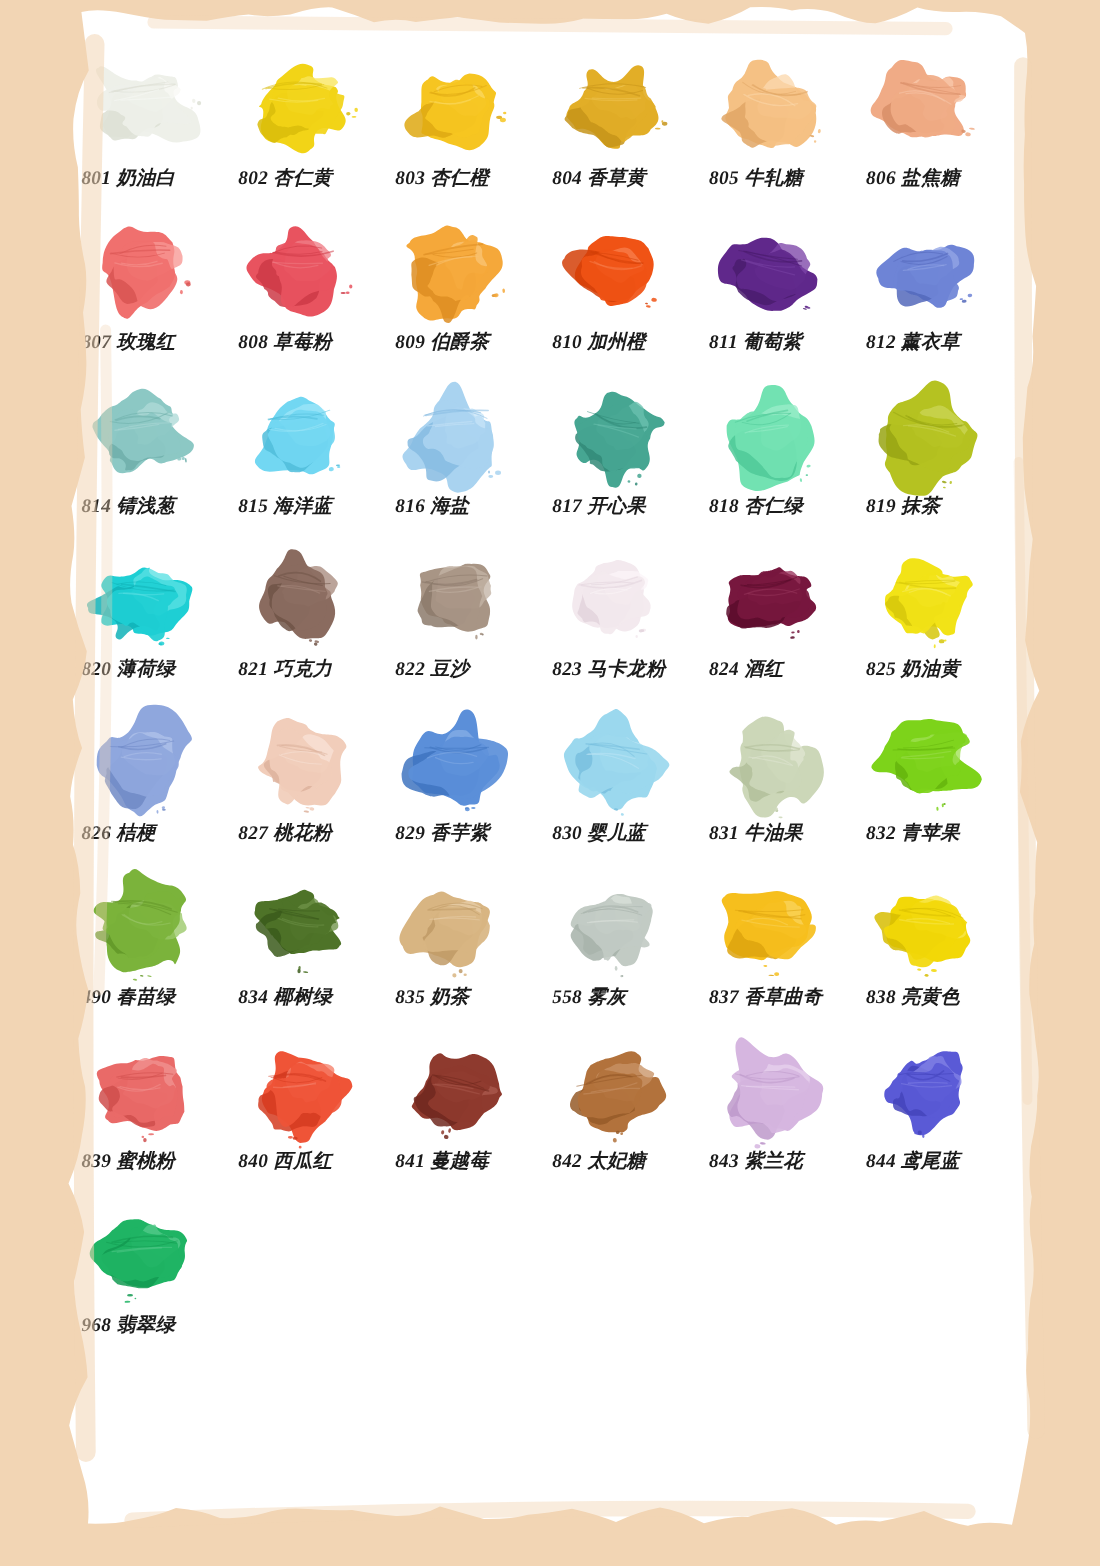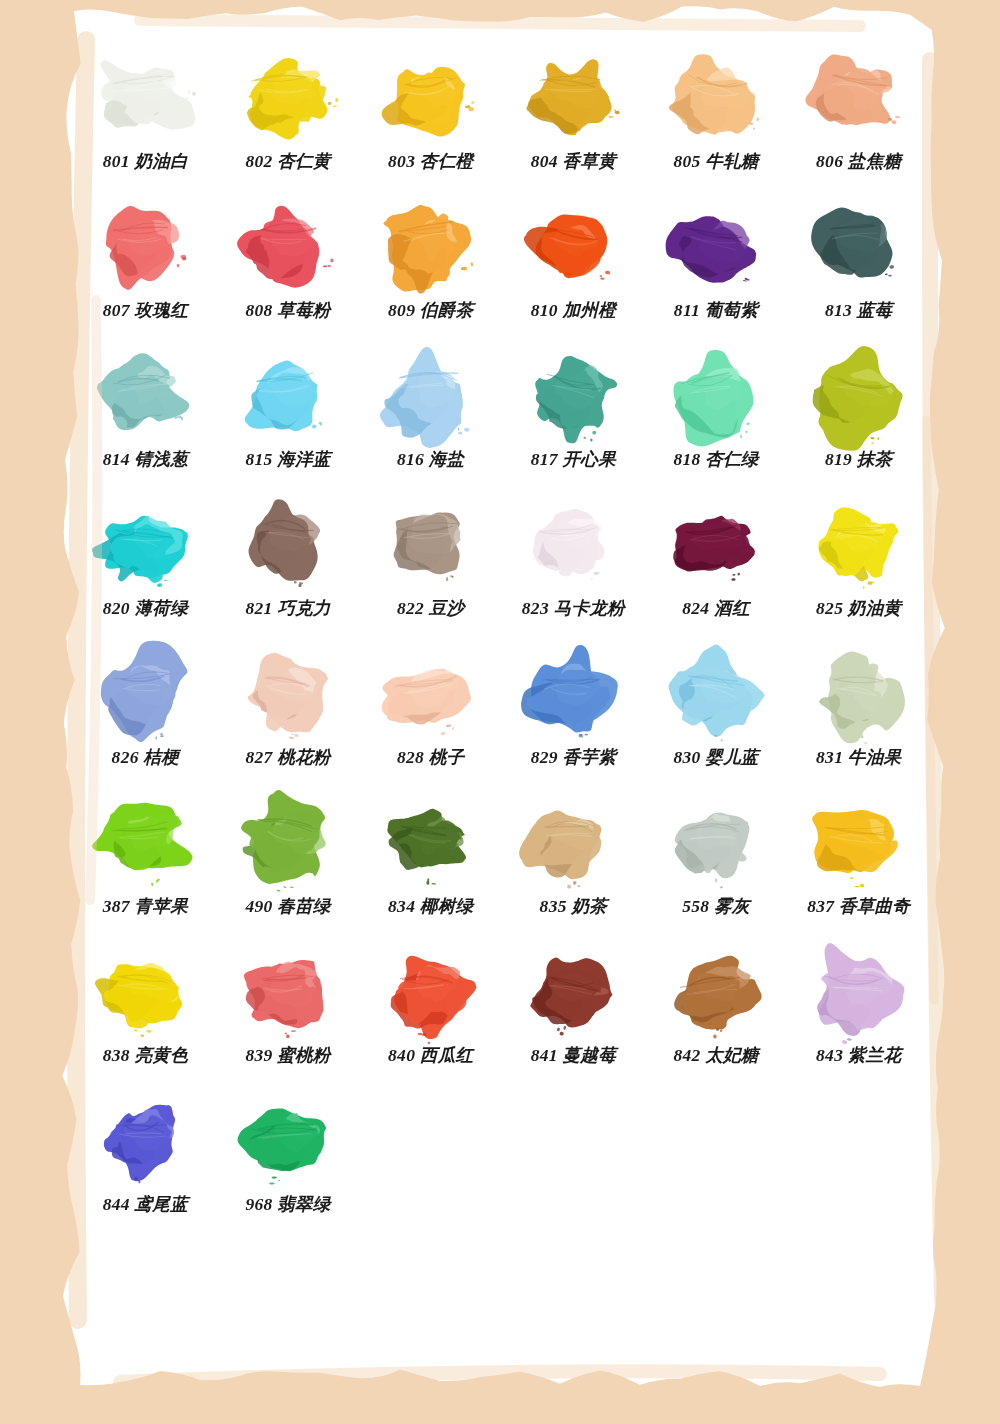--- a/index.html
+++ b/index.html
@@ -34,21 +34,21 @@
     display:grid;
     grid-template-columns:repeat(6, 1fr);
     grid-auto-rows:149px;
     column-gap:0px;
     row-gap:0px;
   }
   .cell{
     position:relative;
     display:flex;
     flex-direction:column;
-    align-items:center;
+    align-items:flex-start;
     justify-content:flex-start;
   }
   .smear-wrap{
     width:116px;height:104px;
     display:flex;align-items:center;justify-content:center;
     position:relative;
   }
   .smear-wrap svg{display:block;overflow:visible;}
   .cell-label{
     margin-top:2px;
@@ -308,37 +308,37 @@
               <ellipse cx="92.7" cy="78.5" rx="1.9" ry="0.6" fill="#4a1c6d" opacity="0.85"></ellipse>
               <ellipse cx="94.9" cy="76.8" rx="2.6" ry="0.9" fill="#60288b" opacity="0.85"></ellipse>
             </g>
           </svg>
         </div>
         <div class="cell-label">811 葡萄紫</div>
       </div>
       <div class="cell">
         <div class="smear-wrap">
           <svg width="116" height="104" viewBox="0 0 116 104">
-            <g transform="rotate(-3.4 55.0 49.7)">
-              <path d="M 86.2 46.0 C 90.9 57.5,93.9 58.8,86.3 72.8 C 78.5 82.6,75.8 83.0,62.5 82.5 C 51.0 84.3,55.8 77.3,43.6 72.8 C 30.7 64.1,32.0 72.9,24.2 65.1 C 16.9 57.9,8.7 49.2,11.0 37.3 C 14.4 22.7,16.7 22.1,33.7 14.5 C 47.2 7.1,49.2 17.2,61.1 18.0 C 72.1 25.1,76.2 20.2,81.8 27.3 C 89.4 38.0,82.1 35.2,86.2 46.0 Z" fill="#41605f"></path>
-              <path d="M 69.4 56.5 C 65.2 68.4,70.9 64.9,59.8 70.1 C 48.2 78.1,52.9 81.6,42.5 78.2 C 34.2 79.0,31.3 72.8,22.3 67.1 C 15.7 55.8,19.8 58.9,23.0 50.2 C 27.9 43.7,31.3 35.8,43.7 34.3 C 54.6 29.2,54.9 31.9,65.1 36.8 C 73.6 44.1,70.2 46.8,69.4 56.5 Z" fill="#2f4a49" opacity="0.85"></path>
-              <path d="M 86.6 39.0 C 87.2 47.1,83.4 49.5,74.7 55.2 C 68.5 60.8,65.5 59.1,54.3 54.3 C 41.3 52.4,37.0 49.6,39.5 38.9 C 37.6 26.8,45.3 28.6,54.3 23.9 C 66.9 22.8,62.1 23.8,70.7 28.4 C 82.1 33.0,85.0 27.5,86.6 39.0 Z" fill="#5e7d7c" opacity="0.78"></path>
-              <path d="M 78.8 49.2 C 74.8 61.4,80.0 55.8,71.8 66.5 C 66.2 71.4,61.8 74.9,54.7 75.5 C 42.8 72.2,51.2 74.6,43.1 65.2 C 39.1 57.1,39.7 60.4,35.7 50.0 C 35.1 35.7,26.2 36.2,35.7 25.7 C 40.8 14.6,41.2 23.3,57.1 23.6 C 67.9 21.5,74.6 18.8,79.8 27.4 C 83.6 38.6,79.7 35.1,78.8 49.2 Z" fill="#41605f" opacity="0.92"></path>
-              <path d="M 32.3 31.8 Q 54.6 34.1 76.9 32.2" fill="none" stroke="#2f4a49" stroke-width="0.9" stroke-linecap="round" opacity="0.55"></path>
-              <path d="M 30.0 32.3 Q 52.0 31.6 74.1 31.6" fill="none" stroke="#2f4a49" stroke-width="1.5" stroke-linecap="round" opacity="0.55"></path>
-              <path d="M 31.4 32.8 Q 52.5 29.4 73.7 30.0" fill="none" stroke="#2f4a49" stroke-width="0.9" stroke-linecap="round" opacity="0.55"></path>
-              <path d="M 34.6 42.1 Q 56.6 36.8 78.6 46.5" fill="none" stroke="#5e7d7c" stroke-width="1.2" stroke-linecap="round" opacity="0.5"></path>
-              <path d="M 31.6 42.5 Q 54.0 37.1 76.4 39.4" fill="none" stroke="#5e7d7c" stroke-width="1.2" stroke-linecap="round" opacity="0.5"></path>
-              <ellipse cx="89.3" cy="74.0" rx="2.3" ry="1.8" fill="#41605f" opacity="0.85"></ellipse>
-              <ellipse cx="83.5" cy="81.1" rx="1.5" ry="0.8" fill="#2f4a49" opacity="0.85"></ellipse>
-              <ellipse cx="87.1" cy="82.5" rx="1.8" ry="0.9" fill="#41605f" opacity="0.85"></ellipse>
-            </g>
-          </svg>
-        </div>
-        <div class="cell-label">813 蓝莓</div>
+            <g transform="rotate(-6.8 55.0 54.5)">
+              <path d="M 99.2 50.1 C 97.7 63.2,91.0 58.6,78.3 68.8 C 69.4 80.3,71.3 85.1,65.5 86.0 C 57.9 86.9,60.8 81.5,48.9 76.6 C 40.7 68.3,45.2 76.3,33.6 66.7 C 24.6 61.0,11.2 65.8,11.3 52.9 C 7.0 42.6,15.3 41.9,26.8 33.2 C 40.5 23.7,41.0 30.1,49.3 32.6 C 56.7 35.7,51.3 30.9,62.3 32.8 C 75.7 35.9,75.9 26.3,85.5 32.3 C 94.7 35.1,102.6 38.4,99.2 50.1 Z" fill="#6e84d6"></path>
+              <path d="M 65.5 60.7 C 61.3 71.8,66.9 71.1,62.2 74.7 C 52.6 79.1,54.2 78.4,45.1 79.7 C 35.4 82.7,31.9 81.6,28.6 78.6 C 25.0 73.2,26.5 70.3,27.2 60.5 C 30.2 52.8,26.6 52.0,31.9 46.8 C 39.0 42.1,39.8 46.2,48.8 45.8 C 60.3 47.6,60.5 42.3,67.6 47.4 C 69.6 51.2,65.8 51.0,65.5 60.7 Z" fill="#5468bb" opacity="0.85"></path>
+              <path d="M 85.9 45.4 C 87.5 52.4,80.2 50.1,72.8 57.6 C 62.0 60.0,67.9 68.1,57.8 64.0 C 50.1 61.8,45.7 63.9,43.8 55.6 C 39.8 50.4,38.9 47.0,47.1 39.6 C 50.4 29.8,52.7 36.8,59.7 34.3 C 68.3 31.6,70.8 28.6,78.6 34.1 C 85.1 40.5,86.2 41.5,85.9 45.4 Z" fill="#94a5e5" opacity="0.78"></path>
+              <path d="M 79.6 54.1 C 77.3 66.4,86.2 67.2,82.0 72.6 C 80.3 79.9,79.3 78.9,66.3 81.8 C 56.6 78.1,56.0 74.2,45.3 70.7 C 35.0 64.4,28.8 68.2,25.9 63.8 C 21.9 56.0,27.3 51.2,29.6 45.4 C 34.0 34.3,34.5 34.7,43.6 34.1 C 53.9 32.1,53.2 32.1,64.6 33.8 C 76.2 34.4,74.4 36.3,78.3 40.4 C 80.3 44.3,80.2 47.4,79.6 54.1 Z" fill="#6e84d6" opacity="0.92"></path>
+              <path d="M 27.2 39.2 Q 49.6 30.1 72.0 37.8" fill="none" stroke="#5468bb" stroke-width="0.9" stroke-linecap="round" opacity="0.55"></path>
+              <path d="M 35.3 39.7 Q 55.9 44.5 76.5 37.8" fill="none" stroke="#5468bb" stroke-width="1.5" stroke-linecap="round" opacity="0.55"></path>
+              <path d="M 33.7 40.2 Q 54.7 49.6 75.8 40.5" fill="none" stroke="#5468bb" stroke-width="0.9" stroke-linecap="round" opacity="0.55"></path>
+              <path d="M 39.1 48.0 Q 55.5 44.4 71.9 48.3" fill="none" stroke="#94a5e5" stroke-width="1.2" stroke-linecap="round" opacity="0.5"></path>
+              <path d="M 34.8 48.4 Q 54.5 49.9 74.1 47.8" fill="none" stroke="#94a5e5" stroke-width="1.2" stroke-linecap="round" opacity="0.5"></path>
+              <ellipse cx="92.2" cy="78.2" rx="2.1" ry="1.5" fill="#6e84d6" opacity="0.85"></ellipse>
+              <ellipse cx="86.4" cy="82.8" rx="2.2" ry="1.4" fill="#5468bb" opacity="0.85"></ellipse>
+              <ellipse cx="84.1" cy="80.6" rx="1.6" ry="0.8" fill="#6e84d6" opacity="0.85"></ellipse>
+            </g>
+          </svg>
+        </div>
+        <div class="cell-label">812 薰衣草</div>
       </div>
       <div class="cell">
         <div class="smear-wrap">
           <svg width="116" height="104" viewBox="0 0 116 104">
             <g transform="rotate(-7.4 55.1 50.3)">
               <path d="M 83.6 47.6 C 90.8 60.1,103.7 62.7,100.0 68.7 C 97.3 75.5,84.2 77.5,73.6 78.7 C 63.7 82.2,65.7 72.5,56.7 73.8 C 48.9 77.8,45.5 84.5,37.0 83.6 C 25.9 84.6,25.9 77.5,24.1 72.8 C 20.6 68.4,27.8 69.6,21.5 59.4 C 15.6 52.4,12.7 44.7,11.2 38.7 C 12.9 31.1,14.4 36.6,21.3 27.9 C 33.0 18.4,31.1 25.0,40.4 18.3 C 50.0 15.1,47.9 12.0,55.8 10.2 C 66.2 7.9,66.7 14.0,76.1 21.2 C 82.1 31.7,85.2 25.6,84.6 34.5 C 88.2 41.3,76.4 35.1,83.6 47.6 Z" fill="#8cc8c4"></path>
               <path d="M 68.8 56.5 C 72.7 60.8,76.6 64.1,73.2 71.6 C 68.7 77.9,63.0 69.8,56.2 74.4 C 45.1 74.0,46.0 84.4,39.1 81.5 C 30.7 82.3,41.7 78.4,33.8 71.2 C 30.2 67.4,26.8 72.1,23.2 65.4 C 23.1 59.1,23.2 57.7,28.4 54.2 C 34.2 49.1,29.6 47.5,34.5 45.5 C 35.7 43.5,34.5 42.8,42.2 41.3 C 52.0 35.2,54.6 32.8,61.5 32.8 C 71.0 38.2,67.6 38.7,68.1 48.7 C 71.5 59.1,68.7 50.5,68.8 56.5 Z" fill="#6eaeaa" opacity="0.85"></path>
               <path d="M 90.3 40.8 C 90.6 44.9,84.1 44.5,79.6 51.1 C 71.7 55.5,80.2 53.1,69.8 54.2 C 65.2 56.1,59.9 63.2,53.5 59.6 C 45.0 58.8,55.0 55.5,49.4 48.4 C 49.4 43.2,43.4 45.0,44.0 40.8 C 47.2 37.5,44.8 38.4,49.6 33.3 C 56.8 30.4,50.7 29.0,57.4 28.3 C 61.9 27.1,63.4 20.3,71.3 24.2 C 78.4 28.0,77.5 29.5,80.1 33.1 C 86.6 39.3,89.0 32.0,90.3 40.8 Z" fill="#aedad7" opacity="0.78"></path>
               <path d="M 82.4 49.8 C 88.4 59.0,88.9 62.6,88.0 68.5 C 86.9 74.3,80.8 70.6,69.6 72.8 C 59.1 72.9,67.9 72.6,57.4 72.5 C 49.7 74.1,52.3 76.0,41.8 72.6 C 33.1 66.1,38.2 64.2,32.1 60.6 C 27.2 54.7,26.2 57.1,25.6 53.7 C 22.9 44.4,24.2 49.6,29.3 39.2 C 36.2 33.5,31.7 28.2,42.9 26.9 C 54.7 25.8,46.9 30.5,57.5 34.3 C 64.2 35.8,63.7 30.0,68.2 33.3 C 74.7 39.2,74.2 40.3,79.4 42.8 C 86.3 46.4,82.3 42.4,82.4 49.8 Z" fill="#8cc8c4" opacity="0.92"></path>
               <path d="M 32.2 34.6 Q 58.4 26.8 84.5 37.8" fill="none" stroke="#6eaeaa" stroke-width="0.9" stroke-linecap="round" opacity="0.55"></path>
@@ -623,41 +623,20 @@
               <ellipse cx="67.1" cy="94.6" rx="2.5" ry="0.9" fill="#ddb29c" opacity="0.85"></ellipse>
               <ellipse cx="67.9" cy="91.0" rx="2.1" ry="0.6" fill="#f1cdba" opacity="0.85"></ellipse>
             </g>
           </svg>
         </div>
         <div class="cell-label">827 桃花粉</div>
       </div>
       <div class="cell">
         <div class="smear-wrap">
           <svg width="116" height="104" viewBox="0 0 116 104">
-            <g transform="rotate(-8.1 55.1 52.7)">
-              <path d="M 95.6 49.3 C 96.6 62.4,100.3 63.3,90.3 69.3 C 82.7 76.2,79.1 78.2,64.7 78.9 C 54.8 83.6,58.3 81.1,46.0 77.1 C 31.2 77.4,28.1 79.0,16.2 73.8 C 5.9 69.9,14.5 64.8,16.9 55.5 C 17.2 42.8,3.6 41.7,16.1 34.7 C 28.6 26.0,34.2 34.4,48.4 31.3 C 65.6 31.3,54.8 28.3,67.7 28.8 C 76.9 29.4,71.2 27.4,82.4 35.0 C 90.5 41.3,93.5 39.4,95.6 49.3 Z" fill="#f8cdb3"></path>
-              <path d="M 80.6 58.0 C 79.0 67.1,77.9 62.7,64.6 72.7 C 54.4 78.0,53.3 78.5,46.1 81.5 C 37.1 79.9,38.5 79.6,31.2 72.0 C 17.8 66.5,16.1 69.1,12.8 60.3 C 13.8 55.9,19.7 48.4,28.6 46.0 C 36.3 40.2,34.5 48.6,48.4 44.9 C 60.9 41.8,58.1 42.8,65.4 44.4 C 72.4 50.0,84.0 52.1,80.6 58.0 Z" fill="#e5b095" opacity="0.85"></path>
-              <path d="M 86.4 43.8 C 84.4 48.3,88.1 47.1,76.3 52.5 C 68.9 59.6,67.8 68.0,58.0 65.4 C 45.6 67.3,44.3 62.9,40.0 53.9 C 32.9 44.0,37.2 47.4,40.2 37.8 C 45.0 30.5,45.8 32.1,56.6 29.1 C 70.7 29.8,72.9 30.3,80.6 32.9 C 87.4 40.2,86.0 35.9,86.4 43.8 Z" fill="#fce1d0" opacity="0.78"></path>
-              <path d="M 93.5 51.6 C 94.1 63.7,97.5 60.1,86.5 69.2 C 77.9 72.2,75.6 72.3,62.5 71.8 C 47.9 69.8,58.2 73.6,45.4 71.7 C 29.0 68.6,17.7 72.4,10.0 66.9 C 4.3 58.8,7.9 52.2,20.8 43.5 C 32.3 37.3,37.0 37.6,46.4 37.4 C 56.7 37.0,48.6 36.9,63.9 35.9 C 72.8 33.9,78.5 33.5,87.7 37.6 C 94.0 41.9,92.4 40.5,93.5 51.6 Z" fill="#f8cdb3" opacity="0.92"></path>
-              <path d="M 25.2 39.0 Q 53.2 42.4 81.2 42.5" fill="none" stroke="#e5b095" stroke-width="0.9" stroke-linecap="round" opacity="0.55"></path>
-              <path d="M 27.7 39.4 Q 56.8 48.6 86.0 38.2" fill="none" stroke="#e5b095" stroke-width="1.5" stroke-linecap="round" opacity="0.55"></path>
-              <path d="M 23.2 39.8 Q 52.0 36.9 80.8 41.1" fill="none" stroke="#e5b095" stroke-width="0.9" stroke-linecap="round" opacity="0.55"></path>
-              <path d="M 31.3 47.6 Q 56.1 49.8 80.9 45.4" fill="none" stroke="#fce1d0" stroke-width="1.2" stroke-linecap="round" opacity="0.5"></path>
-              <path d="M 35.6 47.4 Q 54.6 47.4 73.5 43.0" fill="none" stroke="#fce1d0" stroke-width="1.2" stroke-linecap="round" opacity="0.5"></path>
-              <ellipse cx="75.0" cy="89.6" rx="1.1" ry="1.4" fill="#f8cdb3" opacity="0.85"></ellipse>
-              <ellipse cx="71.1" cy="86.4" rx="2.8" ry="1.3" fill="#e5b095" opacity="0.85"></ellipse>
-              <ellipse cx="64.4" cy="93.3" rx="2.4" ry="1.7" fill="#f8cdb3" opacity="0.85"></ellipse>
-            </g>
-          </svg>
-        </div>
-        <div class="cell-label">828 桃子</div>
-      </div>
-      <div class="cell">
-        <div class="smear-wrap">
-          <svg width="116" height="104" viewBox="0 0 116 104">
             <g transform="rotate(1.6 55.1 53.2)">
               <path d="M 94.3 49.0 C 97.9 57.8,91.4 61.0,80.8 73.5 C 75.0 84.9,82.2 89.5,68.9 88.9 C 57.7 93.1,62.3 86.6,44.7 81.3 C 27.7 78.6,30.7 83.0,21.6 73.6 C 12.7 67.1,17.4 70.0,16.6 55.7 C 15.0 41.3,17.1 39.4,23.9 27.6 C 31.0 16.4,36.8 30.8,47.1 23.8 C 59.4 16.3,55.1 0.7,65.9 3.0 C 76.5 6.9,72.6 28.0,78.7 39.6 C 86.1 51.2,92.4 35.7,94.3 49.0 Z" fill="#5b8fd9"></path>
               <path d="M 76.6 59.5 C 76.6 67.2,73.9 75.9,68.5 79.0 C 56.9 83.7,62.5 79.8,49.4 81.5 C 39.3 79.4,39.4 86.7,25.4 79.5 C 10.0 76.3,6.8 73.6,6.3 62.8 C 8.5 54.3,6.7 47.9,22.2 45.0 C 36.7 40.0,33.5 40.6,47.1 43.2 C 62.0 44.8,59.8 44.1,69.8 46.2 C 75.2 50.2,79.0 51.9,76.6 59.5 Z" fill="#4074c0" opacity="0.85"></path>
               <path d="M 85.4 42.8 C 83.4 47.5,81.8 48.8,76.6 56.2 C 70.2 59.4,67.8 64.6,58.1 62.6 C 44.8 60.4,45.8 61.3,41.2 50.3 C 38.2 44.2,41.7 42.8,43.2 36.2 C 47.4 28.3,48.3 21.9,56.6 21.6 C 67.9 21.2,62.5 21.7,74.1 30.7 C 84.4 36.1,82.5 35.0,85.4 42.8 Z" fill="#85aee6" opacity="0.78"></path>
               <path d="M 101.5 51.0 C 98.4 62.8,93.6 67.9,82.7 75.5 C 70.5 82.5,72.0 84.9,60.1 83.8 C 48.5 86.6,52.6 78.0,41.7 73.7 C 29.4 71.0,16.3 71.4,13.1 65.5 C 9.6 54.6,20.0 56.6,32.0 45.1 C 43.2 38.3,37.3 40.0,44.8 32.7 C 54.7 25.7,50.3 28.8,64.4 27.5 C 82.4 29.6,86.0 29.1,94.5 32.9 C 102.7 37.9,103.8 38.1,101.5 51.0 Z" fill="#5b8fd9" opacity="0.92"></path>
               <path d="M 36.7 37.5 Q 57.2 44.0 77.7 34.4" fill="none" stroke="#4074c0" stroke-width="0.9" stroke-linecap="round" opacity="0.55"></path>
               <path d="M 31.7 38.0 Q 57.2 46.7 82.7 37.2" fill="none" stroke="#4074c0" stroke-width="1.5" stroke-linecap="round" opacity="0.55"></path>
               <path d="M 26.7 38.6 Q 55.7 39.0 84.7 36.4" fill="none" stroke="#4074c0" stroke-width="0.9" stroke-linecap="round" opacity="0.55"></path>
               <path d="M 36.8 47.2 Q 53.9 54.8 71.0 50.6" fill="none" stroke="#85aee6" stroke-width="1.2" stroke-linecap="round" opacity="0.5"></path>
               <path d="M 29.4 47.8 Q 51.8 37.9 74.1 45.0" fill="none" stroke="#85aee6" stroke-width="1.2" stroke-linecap="round" opacity="0.5"></path>
@@ -723,21 +702,21 @@
               <path d="M 30.7 36.3 Q 55.4 42.0 80.0 39.4" fill="none" stroke="#64b40d" stroke-width="1.5" stroke-linecap="round" opacity="0.55"></path>
               <path d="M 26.0 36.8 Q 54.0 39.3 82.0 40.8" fill="none" stroke="#64b40d" stroke-width="0.9" stroke-linecap="round" opacity="0.55"></path>
               <path d="M 33.5 44.1 Q 55.8 45.1 78.0 43.4" fill="none" stroke="#9fe053" stroke-width="1.2" stroke-linecap="round" opacity="0.5"></path>
               <path d="M 32.7 44.6 Q 52.0 48.5 71.3 47.7" fill="none" stroke="#9fe053" stroke-width="1.2" stroke-linecap="round" opacity="0.5"></path>
               <ellipse cx="65.8" cy="91.5" rx="0.9" ry="1.8" fill="#7dd31a" opacity="0.85"></ellipse>
               <ellipse cx="67.5" cy="90.4" rx="1.1" ry="0.9" fill="#64b40d" opacity="0.85"></ellipse>
               <ellipse cx="60.7" cy="94.1" rx="1.0" ry="1.8" fill="#7dd31a" opacity="0.85"></ellipse>
             </g>
           </svg>
         </div>
-        <div class="cell-label">387 青苹果</div>
+        <div class="cell-label">832 青苹果</div>
       </div>
       <div class="cell">
         <div class="smear-wrap">
           <svg width="116" height="104" viewBox="0 0 116 104">
             <g transform="rotate(10.3 55.1 49.9)">
               <path d="M 83.4 46.9 C 87.6 59.5,96.7 63.2,92.7 74.4 C 89.5 87.4,92.8 71.3,80.0 78.9 C 71.2 87.4,70.0 84.4,56.4 92.0 C 44.6 96.0,48.3 95.8,39.8 93.8 C 32.4 89.7,29.2 85.6,27.1 74.8 C 24.4 66.4,30.2 67.3,25.4 60.0 C 23.6 47.2,5.8 51.0,10.1 41.7 C 14.8 30.7,26.6 38.8,31.5 30.4 C 37.5 19.8,24.1 11.0,35.2 5.3 C 41.0 -4.7,43.3 5.5,59.8 8.4 C 72.9 12.6,75.5 6.7,84.5 13.1 C 95.2 22.7,88.3 19.9,87.4 29.5 C 89.3 36.3,78.8 33.6,83.4 46.9 Z" fill="#7bb33b"></path>
               <path d="M 72.3 57.0 C 71.0 64.6,71.0 66.4,69.0 72.4 C 61.3 81.3,59.7 76.1,55.1 80.1 C 45.5 83.1,50.4 79.6,43.6 78.6 C 34.9 78.8,41.5 82.2,31.6 75.2 C 26.2 67.9,16.2 73.4,14.8 65.8 C 14.8 59.9,22.5 64.9,26.3 54.8 C 34.5 50.9,28.8 47.9,31.9 43.4 C 40.3 39.2,37.3 31.9,45.6 34.7 C 54.1 36.8,49.8 41.3,57.4 43.1 C 63.4 50.1,61.1 42.6,67.0 49.6 C 68.6 54.6,69.8 47.5,72.3 57.0 Z" fill="#629628" opacity="0.85"></path>
               <path d="M 91.0 38.8 C 96.4 44.8,98.3 47.4,90.0 52.0 C 87.5 57.7,82.2 58.5,73.6 59.7 C 62.3 58.4,68.2 57.6,59.7 53.7 C 51.4 53.0,51.8 54.6,43.9 49.8 C 40.1 42.2,42.5 45.9,41.2 40.1 C 41.9 34.1,41.5 32.5,48.4 30.1 C 54.2 25.5,55.4 27.5,59.1 25.5 C 65.0 26.5,63.3 28.8,69.9 27.0 C 79.6 25.7,80.2 29.6,83.1 30.9 C 91.3 33.9,87.5 31.0,91.0 38.8 Z" fill="#9ac868" opacity="0.78"></path>
               <path d="M 84.9 49.2 C 80.4 60.6,81.9 50.0,77.6 59.7 C 71.7 65.7,75.6 68.1,71.2 72.8 C 65.1 80.0,61.8 80.0,54.5 81.3 C 48.1 84.1,50.9 81.7,44.2 78.0 C 37.0 75.9,32.2 71.6,27.7 64.2 C 18.6 59.1,20.2 61.7,21.0 52.6 C 20.2 48.1,21.6 44.3,27.4 38.8 C 33.4 36.6,36.3 39.3,47.6 34.5 C 56.7 31.5,49.7 21.8,56.7 20.6 C 67.6 15.8,74.2 13.2,80.6 20.2 C 92.9 20.9,82.8 23.7,87.3 32.9 C 87.1 38.9,90.6 39.4,84.9 49.2 Z" fill="#7bb33b" opacity="0.92"></path>
               <path d="M 23.9 33.7 Q 54.3 29.1 84.6 32.8" fill="none" stroke="#629628" stroke-width="0.9" stroke-linecap="round" opacity="0.55"></path>

